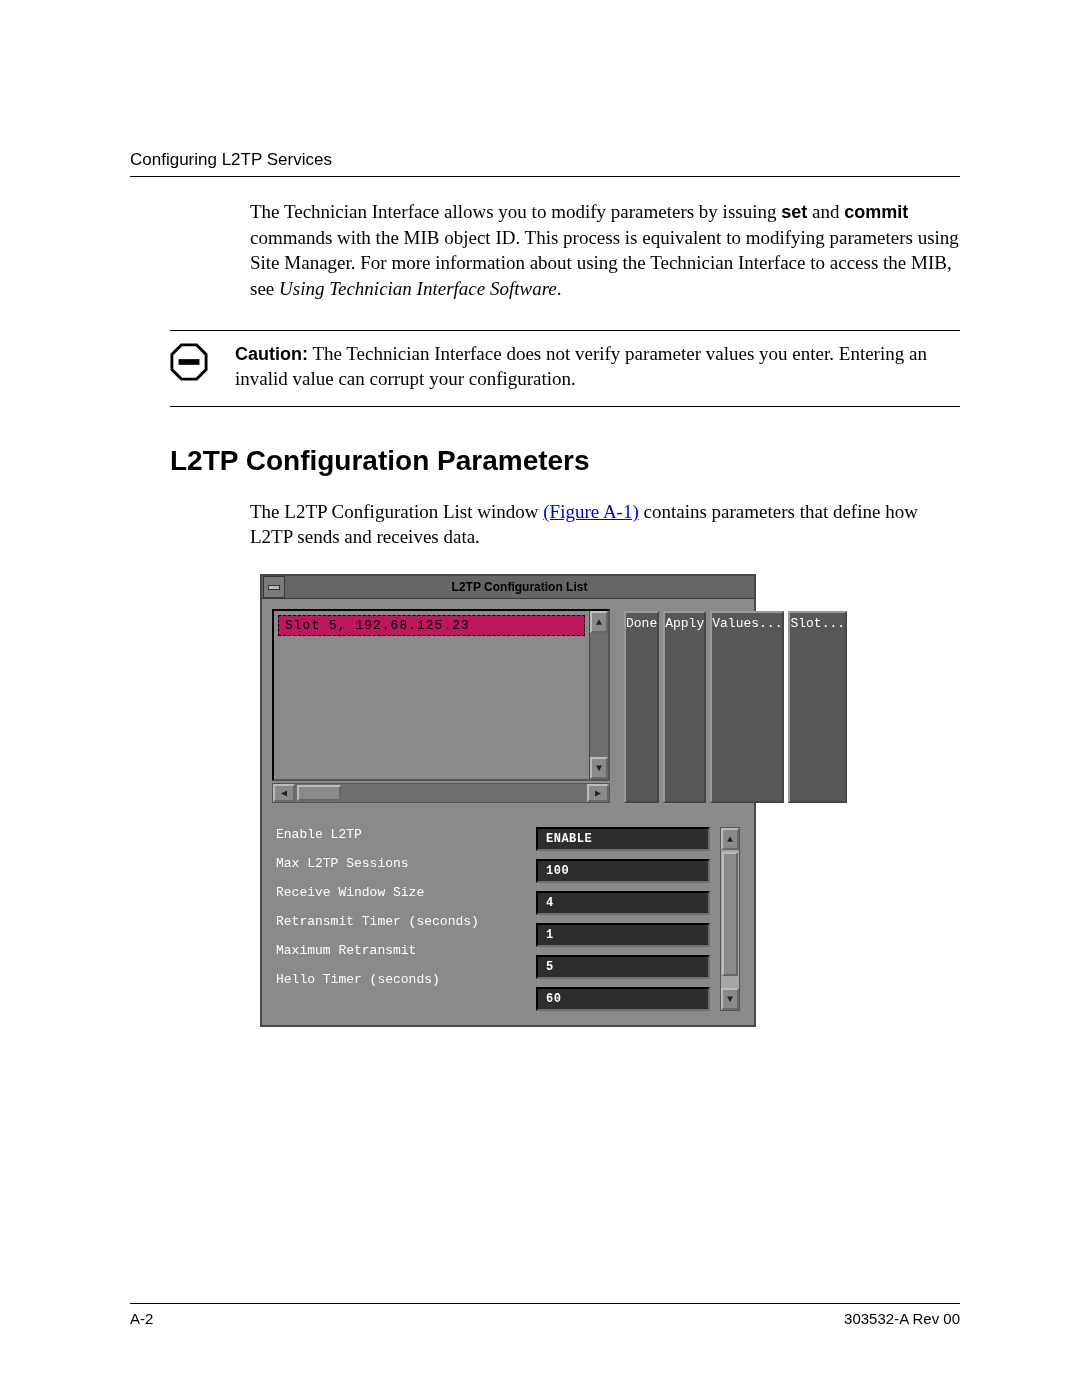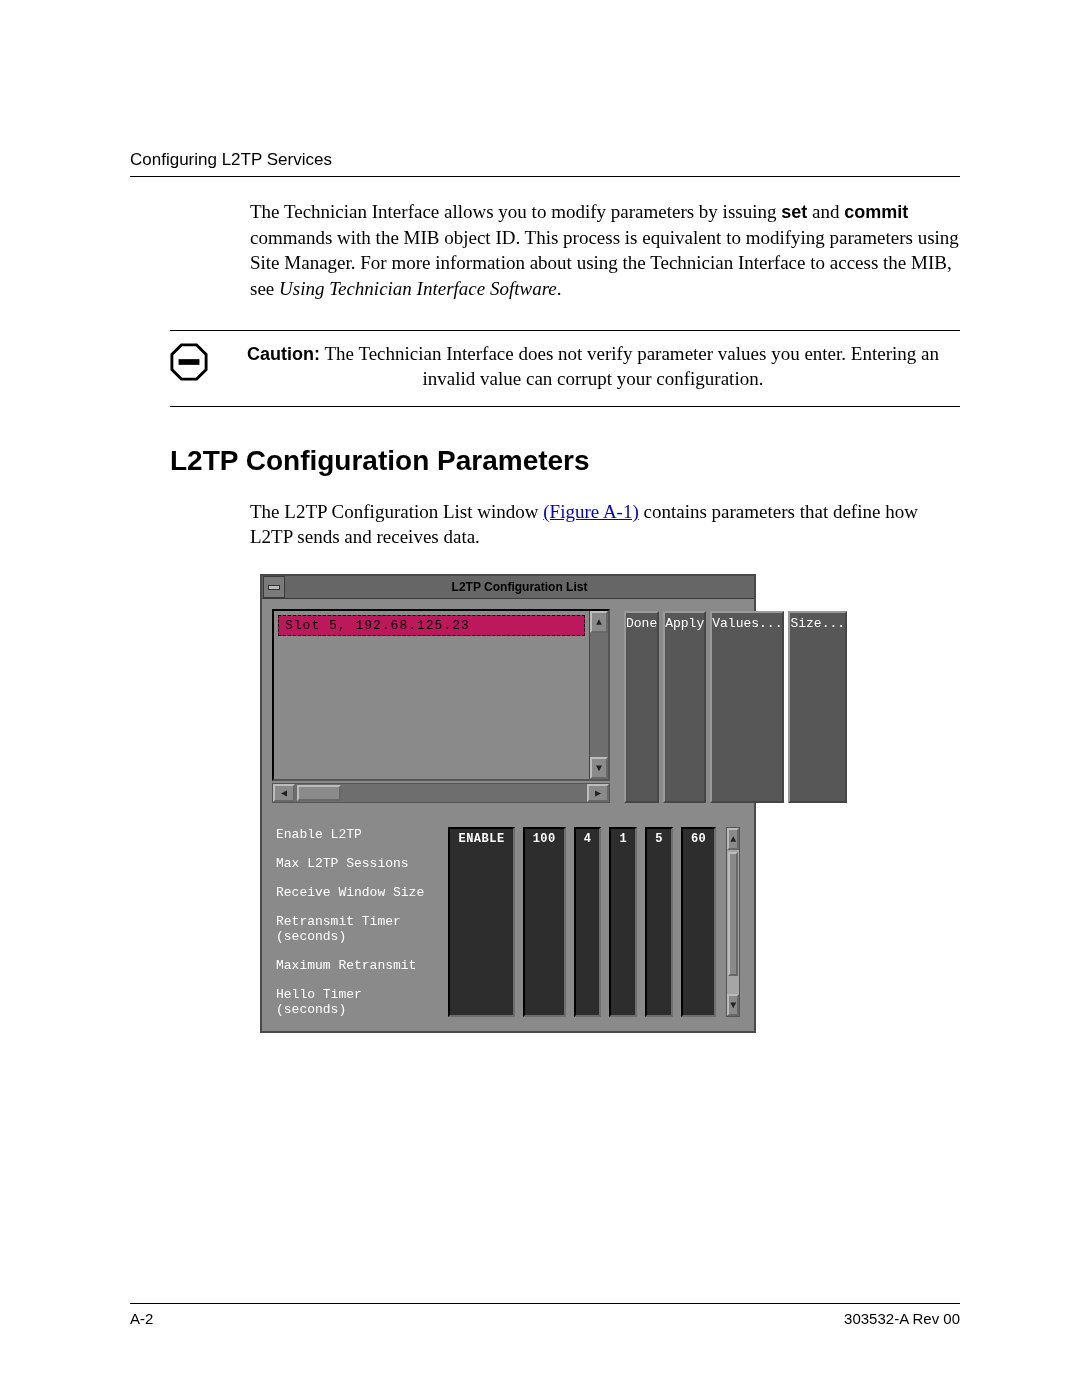--- a/index.html
+++ b/index.html
@@ -38,22 +38,21 @@
     margin: 28px 0 0 40px;
   }
   .caution-block .rule {
     border: none;
     border-top: 1.5px solid #000;
     margin: 0 0 10px 0;
   }
   .caution-row {
     display: flex;
     align-items: flex-start;
-    gap: 18px;
-    text-align: center;
+    gap: 27px;
   }
   .caution-icon {
     width: 38px;
     height: 38px;
     flex: 0 0 38px;
     margin-top: 2px;
   }
   .caution-icon svg { width: 38px; height: 38px; }
   .caution-text {
     font-size: 19px;
@@ -199,21 +198,21 @@
     gap: 10px;
   }
   .labels {
     width: 250px;
     display: flex; flex-direction: column; gap: 14px;
     font-size: 13px; color: #fff;
     font-family: "Courier New", monospace;
   }
   .values {
     flex: 1;
-    display: flex; flex-direction: row; gap: 8px;
+    display: flex; flex-direction: column; gap: 8px;
   }
   .valbox {
     background: #2d2d2d;
     color: #fff;
     border: 2px inset #1a1a1a;
     padding: 3px 8px;
     font-family: "Courier New", monospace;
     font-size: 12px;
     font-weight: bold;
     letter-spacing: 0.5px;
@@ -312,21 +311,21 @@
                 <div class="thumb"></div>
               </div>
             <div class="sbtn">▶</div>
           </div>
         </div>
 
         <div class="btncol">
           <div class="btn3d">Done</div>
           <div class="btn3d">Apply</div>
           <div class="btn3d">Values...</div>
-          <div class="btn3d">Size...</div>
+          <div class="btn3d">Slot...</div>
         </div>
       </div>
 
       <div class="params">
         <div class="labels">
           <div>Enable L2TP</div>
           <div>Max L2TP Sessions</div>
           <div>Receive Window Size</div>
           <div>Retransmit Timer (seconds)</div>
           <div>Maximum Retransmit</div>

